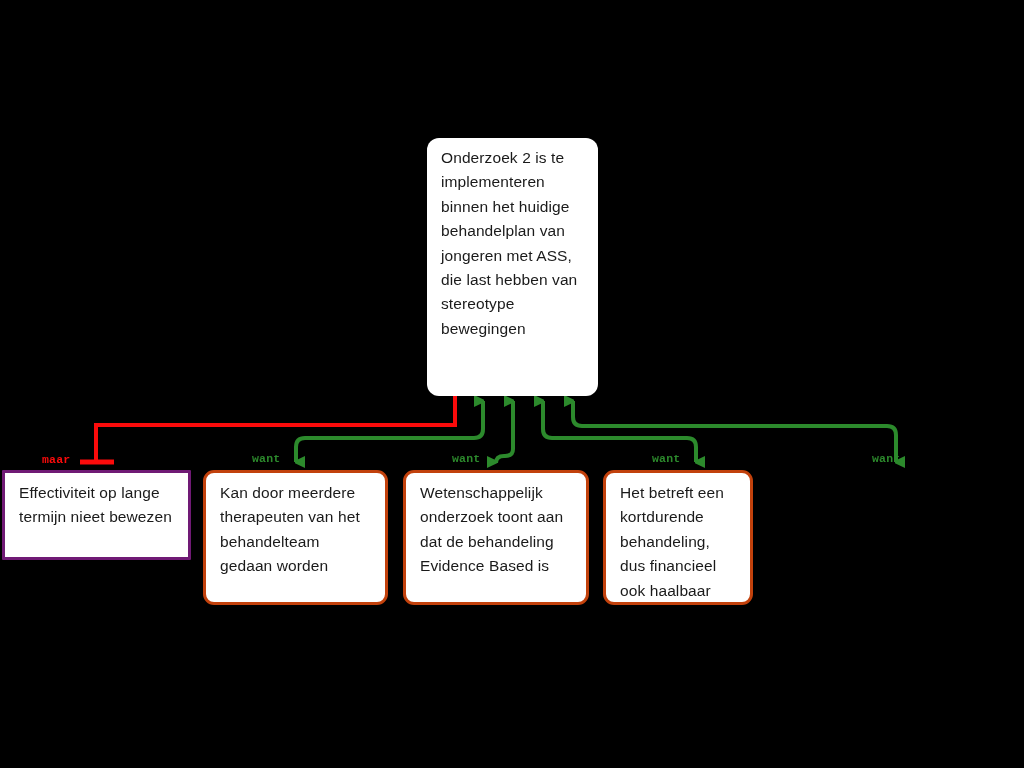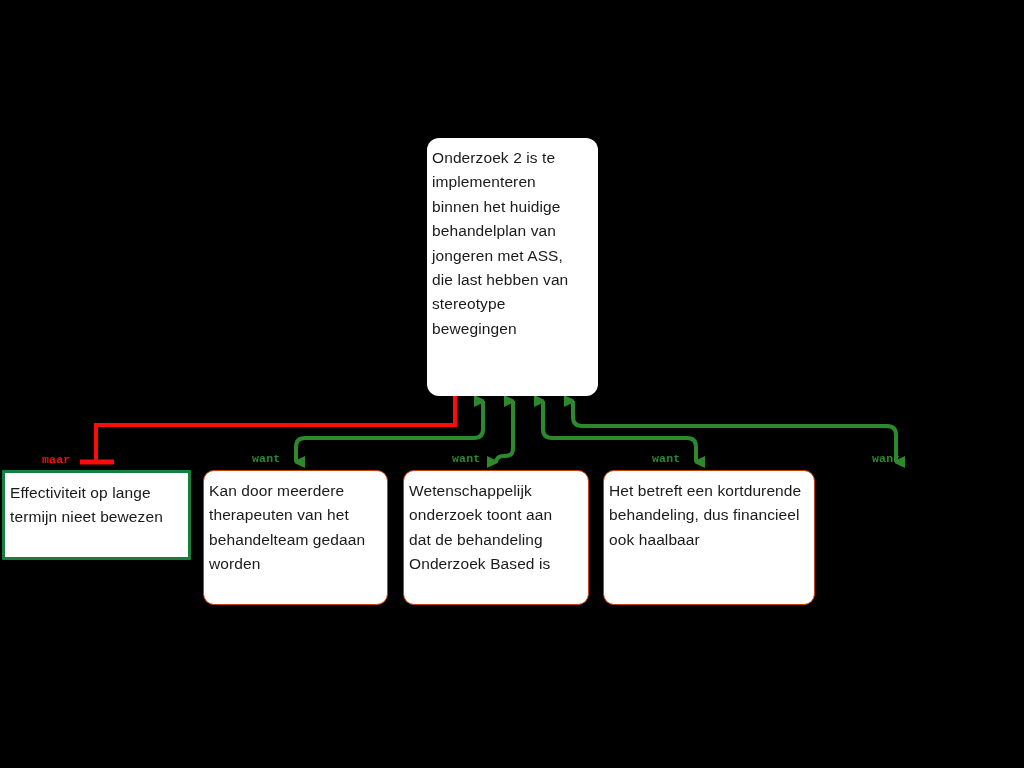--- a/index.html
+++ b/index.html
@@ -28,33 +28,33 @@
   }
 
   
   .node {
     position: absolute;
     box-sizing: border-box;
     background: #ffffff;
     color: #1a1a1a;
     font-size: 15.5px;
     line-height: 24.4px;
-    padding: 8px 11px 6px 5px;
+    padding: 8px 11px 6px 14px;
     letter-spacing: 0.1px;
   }
   .node-claim {
     border: none;
     border-radius: 12px;
   }
   .node-support {
-    border: 1px solid #c2410c;
+    border: 3px solid #c2410c;
     border-radius: 11px;
   }
   .node-rebut {
-    border: 3px solid #15803d;
+    border: 3px solid #701a75;
     border-radius: 1px;
   }
 
   
   .edge-label {
     position: absolute;
     font-size: 11.5px;
     font-weight: bold;
     letter-spacing: 0.2px;
     white-space: nowrap;
@@ -113,21 +113,21 @@
 
   <div class="node node-rebut" style="left:2px; top:470px; width:189px; height:90px;">
     <span>Effectiviteit op lange termijn nieet bewezen</span>
   </div>
 
   <div class="node node-support" style="left:203px; top:470px; width:185px; height:135px;">
     <span>Kan door meerdere therapeuten van het behandelteam gedaan worden</span>
   </div>
 
   <div class="node node-support" style="left:403px; top:470px; width:186px; height:135px;">
-    <span>Wetenschappelijk onderzoek toont aan dat de behandeling Onderzoek Based is</span>
+    <span>Wetenschappelijk onderzoek toont aan dat de behandeling Evidence Based is</span>
   </div>
 
-  <div class="node node-support" style="left:603px; top:470px; width:212px; height:135px;">
+  <div class="node node-support" style="left:603px; top:470px; width:150px; height:135px;">
     <span>Het betreft een kortdurende behandeling, dus financieel ook haalbaar</span>
   </div>
 
 
 </div>
 
 </body></html>

